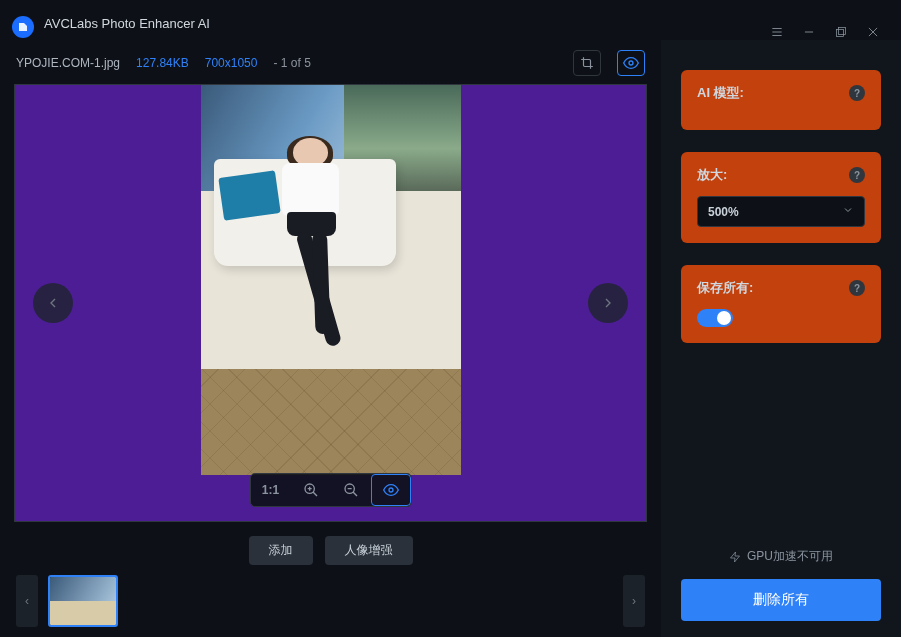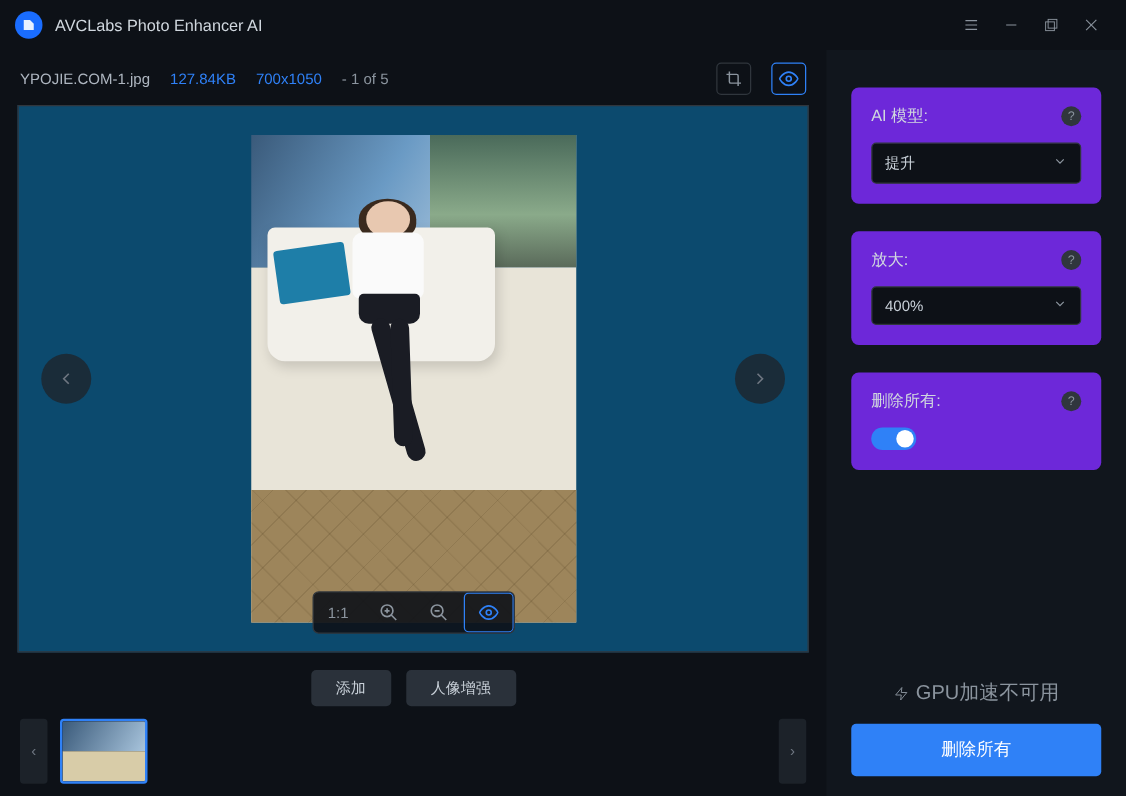--- a/index.html
+++ b/index.html
@@ -1,39 +1,39 @@
 <!DOCTYPE html>
 <html><head>
 <meta charset="utf-8">
 <style>
 * { margin: 0; padding: 0; box-sizing: border-box; font-family: -apple-system, "Segoe UI", "Microsoft YaHei", sans-serif; }
 body { width: 901px; height: 637px; background: #0d1117; color: #c9d1d9; overflow: hidden; }
 
-.titlebar { height: 40px; display: flex; align-items: center; padding: 0 12px; background: #0d1117; }
+.titlebar { height: 40px; display: flex; align-items: flex-start; padding: 16px 12px; background: #0d1117; }
 .logo { width: 22px; height: 22px; border-radius: 50%; background: #1a6dff; display: flex; align-items: center; justify-content: center; margin-right: 10px; }
 .logo svg { fill: #fff; }
 .app-title { font-size: 13px; color: #d0d7de; }
 .title-spacer { flex: 1; }
 .title-btn { width: 32px; height: 32px; display: flex; align-items: center; justify-content: center; color: #8b949e; cursor: pointer; }
 .title-btn svg { stroke: currentColor; fill: none; stroke-width: 1.5; }
 
 .main { display: flex; height: 597px; }
 .left { flex: 1; display: flex; flex-direction: column; padding: 10px 14px 10px 14px; }
 .right { width: 240px; background: #11161d; padding: 30px 20px 16px 20px; display: flex; flex-direction: column; }
 
 .info-row { display: flex; align-items: center; gap: 16px; font-size: 12px; margin-bottom: 8px; padding: 0 2px; }
 .info-name { color: #aeb6c0; }
 .info-size, .info-dims { color: #2f81f7; }
 .info-index { color: #8b949e; }
 .info-spacer { flex: 1; }
 .crop-btn, .eye-btn { width: 28px; height: 26px; display: flex; align-items: center; justify-content: center; border: 1px solid #30363d; border-radius: 4px; cursor: pointer; }
 .eye-btn { border-color: #2f81f7; color: #2f81f7; }
 .crop-btn { color: #8b949e; }
 
-.preview-area { position: relative; flex: 1; border: 1px solid #30363d; background: #0c4a6e; display: flex; align-items: center; justify-content: center; overflow: hidden; }
+.preview-area { position: relative; flex: 1; border: 1px solid #30363d; background: #4c1d95; display: flex; justify-content: center; overflow: hidden; font-weight: bold; }
 .preview-image { width: 260px; height: 390px; position: relative; display: flex; flex-direction: column; }
 .img-top { flex: 1.2; background: linear-gradient(120deg, #3a5a7a 0%, #6a9ac4 40%, #a8c4dc 70%, #d4dce0 100%); position: relative; }
 .img-top::after { content:""; position:absolute; right:0; top:0; width:45%; height:100%; background: linear-gradient(180deg,#4a6a5a 0%, #8aaa8a 60%, #5a6a5a 100%); }
 .img-mid { flex: 2; background: #e8e4d8; position: relative; }
 .couch { position:absolute; left:5%; top:-18%; width:70%; height:60%; background:#f2f0ea; border-radius:6px 6px 14px 14px; box-shadow: 2px 4px 10px rgba(0,0,0,0.15); }
 .pillow { position:absolute; left:8%; top:-10%; width:22%; height:24%; background:#1e7ea8; border-radius:3px; transform: rotate(-8deg); }
 .figure { position:absolute; left:24%; top:-30%; width:52%; height:115%; }
 .f-head { position:absolute; left:22%; top:0; width:26%; height:14%; background:#e8c8b0; border-radius:50%; }
 .f-hair { position:absolute; left:18%; top:-1%; width:34%; height:16%; background:#3a2a1e; border-radius:50% 50% 40% 40%; }
 .f-body { position:absolute; left:14%; top:12%; width:42%; height:26%; background:#fafafa; border-radius:8px 8px 6px 6px; }
@@ -53,31 +53,31 @@
 .action-row { display: flex; justify-content: center; gap: 12px; padding: 14px 0 10px 0; }
 .pill-btn { padding: 6px 20px; background: #2a313a; color: #c9d1d9; border-radius: 4px; font-size: 12px; cursor: pointer; }
 
 .thumb-strip { display: flex; align-items: center; gap: 10px; padding: 0 2px; }
 .strip-btn { width: 22px; height: 52px; background: #1c2229; display: flex; align-items: center; justify-content: center; color: #6e7681; cursor: pointer; font-size: 12px; border-radius: 3px; }
 .strip-spacer { flex: 1; }
 .thumb { width: 70px; height: 52px; border: 2px solid #2f81f7; border-radius: 3px; overflow: hidden; cursor: pointer; position: relative; display: flex; flex-direction: column; }
 .thumb .t1 { flex:1; background: linear-gradient(120deg, #3a5a7a, #a8c4dc); }
 .thumb .t2 { flex:1; background: #d8cca8; }
 
-.panel { background: #6d28d9; border-radius: 6px; padding: 14px 16px 16px 16px; margin-bottom: 22px; }
+.panel { background: #c2410c; border-radius: 6px; padding: 14px 16px 16px 16px; margin-bottom: 22px; font-weight: bold; }
 .panel-label-row { display: flex; align-items: center; margin-bottom: 12px; }
 .panel-label { font-size: 13px; color: #d0d7de; }
 .help-icon { margin-left: auto; width: 16px; height: 16px; border-radius: 50%; background: #30363d; color: #8b949e; font-size: 10px; display: flex; align-items: center; justify-content: center; cursor: pointer; }
 .select { display: flex; align-items: center; background: #0d1117; border: 1px solid #30363d; border-radius: 4px; padding: 7px 10px; font-size: 12px; color: #c9d1d9; cursor: pointer; }
 .select-caret { margin-left: auto; color: #8b949e; }
 .toggle { width: 36px; height: 18px; background: #2f81f7; border-radius: 10px; position: relative; cursor: pointer; }
 .toggle::after { content: ""; position: absolute; right: 2px; top: 2px; width: 14px; height: 14px; background: #fff; border-radius: 50%; }
 
 .right-spacer { flex: 1; }
-.gpu-row { display: flex; align-items: center; justify-content: center; gap: 6px; font-size: 16px; color: #8b949e; margin-bottom: 14px; }
+.gpu-row { display: flex; align-items: center; justify-content: center; gap: 6px; font-size: 12px; color: #8b949e; margin-bottom: 14px; }
 .gpu-row svg { stroke: #8b949e; fill: none; }
 .save-btn { background: #2f81f7; color: #fff; text-align: center; padding: 12px 0; border-radius: 4px; font-size: 14px; cursor: pointer; }
 </style>
 </head>
 <body>
 
 <div class="titlebar">
   <div class="logo">
     <svg width="12" height="12" viewBox="0 0 24 24">
         <path d="M4 4h10l6 6v10H4z" fill="#fff" opacity="0.9"></path>
@@ -202,48 +202,40 @@
       <div class="strip-btn">›</div>
     </div>
   </div>
 
   <div class="right">
     <div class="panel">
       <div class="panel-label-row">
         <span class="panel-label">AI 模型:</span>
         <span class="help-icon">?</span>
       </div>
-      <div class="select">
-        <span>提升</span>
-        <span class="select-caret">
-          <svg width="12" height="12" viewBox="0 0 24 24" fill="none" stroke="currentColor" stroke-width="2">
-              <polyline points="6 9 12 15 18 9"></polyline>
-            </svg>
-        </span>
-      </div>
     </div>
 
     <div class="panel">
       <div class="panel-label-row">
         <span class="panel-label">放大:</span>
         <span class="help-icon">?</span>
       </div>
       <div class="select">
-        <span>400%</span>
+        <span>500%</span>
         <span class="select-caret">
           <svg width="12" height="12" viewBox="0 0 24 24" fill="none" stroke="currentColor" stroke-width="2">
               <polyline points="6 9 12 15 18 9"></polyline>
             </svg>
         </span>
       </div>
     </div>
 
     <div class="panel">
       <div class="panel-label-row">
-        <span class="panel-label">删除所有:</span>
+        <span class="panel-label">保存所有:</span>
         <span class="help-icon">?</span>
       </div>
       <div class="toggle"></div>
     </div>
 
     <div class="right-spacer"></div>
 
     <div class="gpu-row">
       <svg width="12" height="12" viewBox="0 0 24 24">
           <polygon points="13 2 3 14 12 14 11 22 21 10 12 10 13 2" stroke-width="1.5"></polygon>

